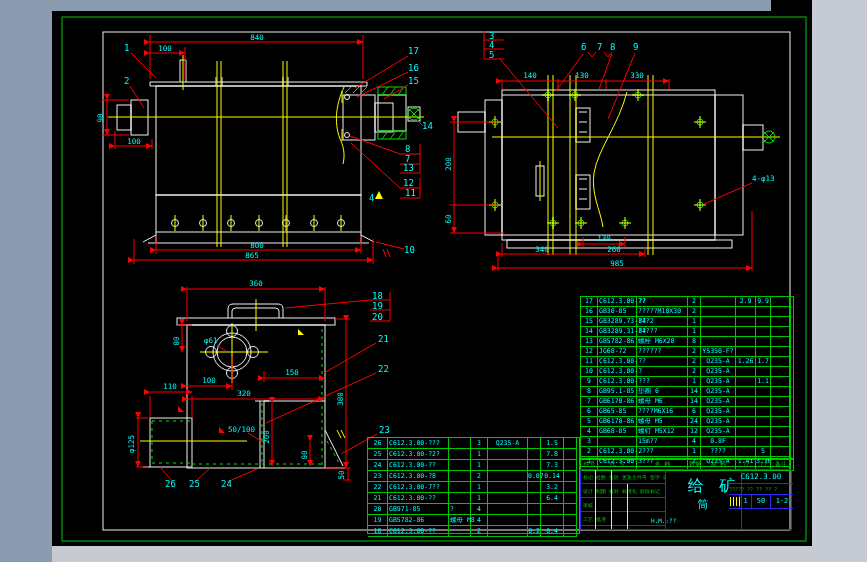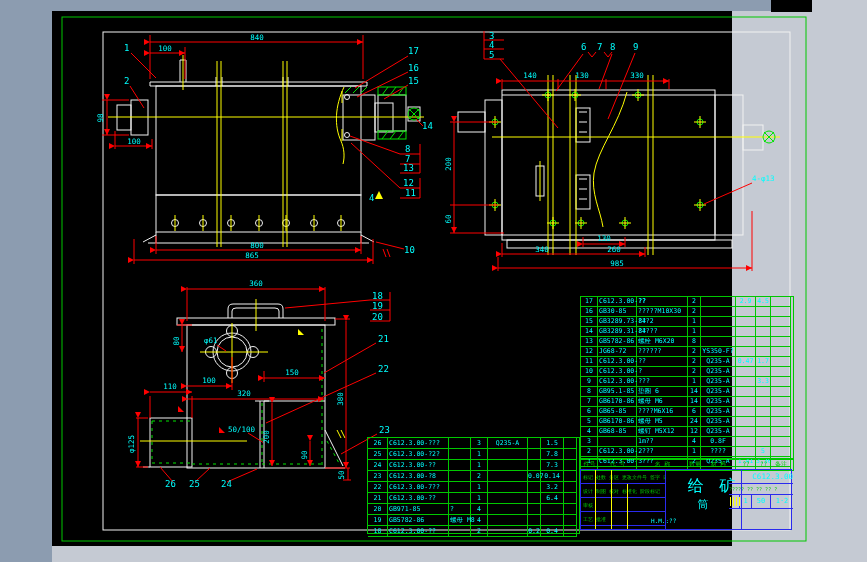--- a/index.html
+++ b/index.html
@@ -1,42 +1,42 @@
 <!DOCTYPE html>
 <html><head>
 <meta charset="utf-8">
 <style>
   html,body{margin:0;padding:0;width:867px;height:562px;overflow:hidden;background:#c5cad3;
             font-family:"DejaVu Sans Mono","Liberation Mono",monospace;}
   .abs{position:absolute;}
   #margin-left{left:0;top:0;width:52px;height:562px;background:#8c9cb0;}
   #margin-top{left:0;top:0;width:771px;height:11px;background:#8c9cb0;}
   #notch{left:771px;top:0;width:41px;height:12px;background:#000;}
-  #canvas{left:52px;top:11px;width:680px;height:535px;background:#000;}
+  #canvas{left:52px;top:11px;width:760px;height:535px;background:#000;}
   svg text{fill:#00ffff;font-family:"DejaVu Sans Mono",monospace;}
   .bom{position:absolute;display:grid;border:1px solid #00c800;color:#00ffff;}
   .bom .cell{border-right:1px solid #00c800;border-bottom:1px solid #00c800;
              padding-left:1px;white-space:nowrap;overflow:visible;box-sizing:border-box;}
   .bom .no,.bom .qty,.bom .unit,.bom .total,.bom .mat{text-align:center;padding-left:0;}
   #bom-right{left:528px;top:285px;width:212px;height:162px;font-size:6.5px;line-height:9px;
              grid-template-columns:17px 39px 51px 13px 35px 20px 15px 20px;grid-auto-rows:1fr;}
   #bom-left{left:315px;top:426px;width:211px;height:95px;font-size:6.5px;line-height:10px;
             grid-template-columns:20px 61px 22px 17px 40px 13px 23px 13px;grid-auto-rows:1fr;}
   #bom-header{left:528px;top:447px;width:212px;height:11px;font-size:6px;line-height:10px;
               grid-template-columns:17px 39px 51px 13px 35px 20px 15px 20px;color:#00cc00;}
   #titleblock{left:528px;top:458px;width:212px;height:61px;border:1px solid #2a2aee;box-sizing:border-box;}
   .tb-left{position:absolute;left:0;top:0;width:84px;height:59px;border-right:1px solid #2a2aee;}
   .tb-left .trow{border-bottom:1px solid #2a2aee;height:14px;box-sizing:border-box;
                  color:#00cc00;font-size:5px;line-height:14px;overflow:hidden;white-space:nowrap;padding-left:2px;}
   .tb-mid{position:absolute;left:84px;top:0;width:76px;height:59px;border-right:1px solid #2a2aee;}
   .tb-title1{color:#00ffff;font-size:16px;letter-spacing:3px;text-align:center;margin-top:6px;padding-left:20px;}
   .tb-title2{color:#00ffff;font-size:11px;text-align:center;}
   .tb-note{position:absolute;left:-14px;top:47px;color:#00ffff;font-size:6px;white-space:nowrap;}
   .tb-right{position:absolute;left:160px;top:0;width:52px;height:59px;}
-  .tb-dno{color:#00ffff;font-size:7.5px;line-height:13px;height:13px;text-align:right;border-bottom:1px solid #2a2aee;white-space:nowrap;margin-left:-12px;}
+  .tb-dno{color:#00ffff;font-size:7.5px;line-height:13px;height:13px;text-align:center;border-bottom:1px solid #2a2aee;white-space:nowrap;margin-left:-12px;}
   .tb-stage{color:#00cc00;font-size:5px;line-height:10px;height:10px;border-bottom:1px solid #2a2aee;overflow:hidden;white-space:nowrap;margin-left:-12px;}
   .tb-nums{display:flex;height:13px;border-bottom:1px solid #2a2aee;margin-left:-12px;}
   .tb-ticks{width:12px;position:relative;}
   .tb-ticks i{position:absolute;top:2px;width:1px;height:9px;background:#ffff00;}
   .tb-num{color:#00ffff;font-size:7px;line-height:13px;text-align:center;border-left:1px solid #2a2aee;box-sizing:border-box;}
   .yline{position:absolute;width:1px;background:#ffff00;}
 </style>
 </head>
 <body>
 
@@ -300,21 +300,21 @@
 </svg>
 
 
 <div id="bom-right" class="bom">
       <div class="cell no">17</div>
       <div class="cell code">C612.3.00-??</div>
       <div class="cell name">??</div>
       <div class="cell qty">2</div>
       <div class="cell mat"></div>
       <div class="cell unit">2.9</div>
-      <div class="cell total">4.5</div>
+      <div class="cell total">9.9</div>
       <div class="cell note"></div>
       <div class="cell no">16</div>
       <div class="cell code">GB30-85</div>
       <div class="cell name">?????M10X30</div>
       <div class="cell qty">2</div>
       <div class="cell mat"></div>
       <div class="cell unit"></div>
       <div class="cell total"></div>
       <div class="cell note"></div>
       <div class="cell no">15</div>
@@ -347,38 +347,38 @@
       <div class="cell qty">2</div>
       <div class="cell mat">YS350-F?</div>
       <div class="cell unit"></div>
       <div class="cell total"></div>
       <div class="cell note"></div>
       <div class="cell no">11</div>
       <div class="cell code">C612.3.00-??</div>
       <div class="cell name"></div>
       <div class="cell qty">2</div>
       <div class="cell mat">Q235-A</div>
-      <div class="cell unit">0.47</div>
+      <div class="cell unit">1.26</div>
       <div class="cell total">1.7</div>
       <div class="cell note"></div>
       <div class="cell no">10</div>
       <div class="cell code">C612.3.00-?</div>
       <div class="cell name"></div>
       <div class="cell qty">2</div>
       <div class="cell mat">Q235-A</div>
       <div class="cell unit"></div>
       <div class="cell total"></div>
       <div class="cell note"></div>
       <div class="cell no">9</div>
       <div class="cell code">C612.3.00-???</div>
       <div class="cell name"></div>
       <div class="cell qty">1</div>
       <div class="cell mat">Q235-A</div>
       <div class="cell unit"></div>
-      <div class="cell total">3.3</div>
+      <div class="cell total">1.1</div>
       <div class="cell note"></div>
       <div class="cell no">8</div>
       <div class="cell code">GB95.1-85</div>
       <div class="cell name">垫圈 6</div>
       <div class="cell qty">14</div>
       <div class="cell mat">Q235-A</div>
       <div class="cell unit"></div>
       <div class="cell total"></div>
       <div class="cell note"></div>
       <div class="cell no">7</div>
@@ -408,21 +408,21 @@
       <div class="cell no">4</div>
       <div class="cell code">GB68-85</div>
       <div class="cell name">螺钉 M5X12</div>
       <div class="cell qty">12</div>
       <div class="cell mat">Q235-A</div>
       <div class="cell unit"></div>
       <div class="cell total"></div>
       <div class="cell note"></div>
       <div class="cell no">3</div>
       <div class="cell code"></div>
-      <div class="cell name">1m??</div>
+      <div class="cell name">15m??</div>
       <div class="cell qty">4</div>
       <div class="cell mat">0.8F</div>
       <div class="cell unit"></div>
       <div class="cell total"></div>
       <div class="cell note"></div>
       <div class="cell no">2</div>
       <div class="cell code">C612.3.00-2???</div>
       <div class="cell name"></div>
       <div class="cell qty">1</div>
       <div class="cell mat">????</div>

